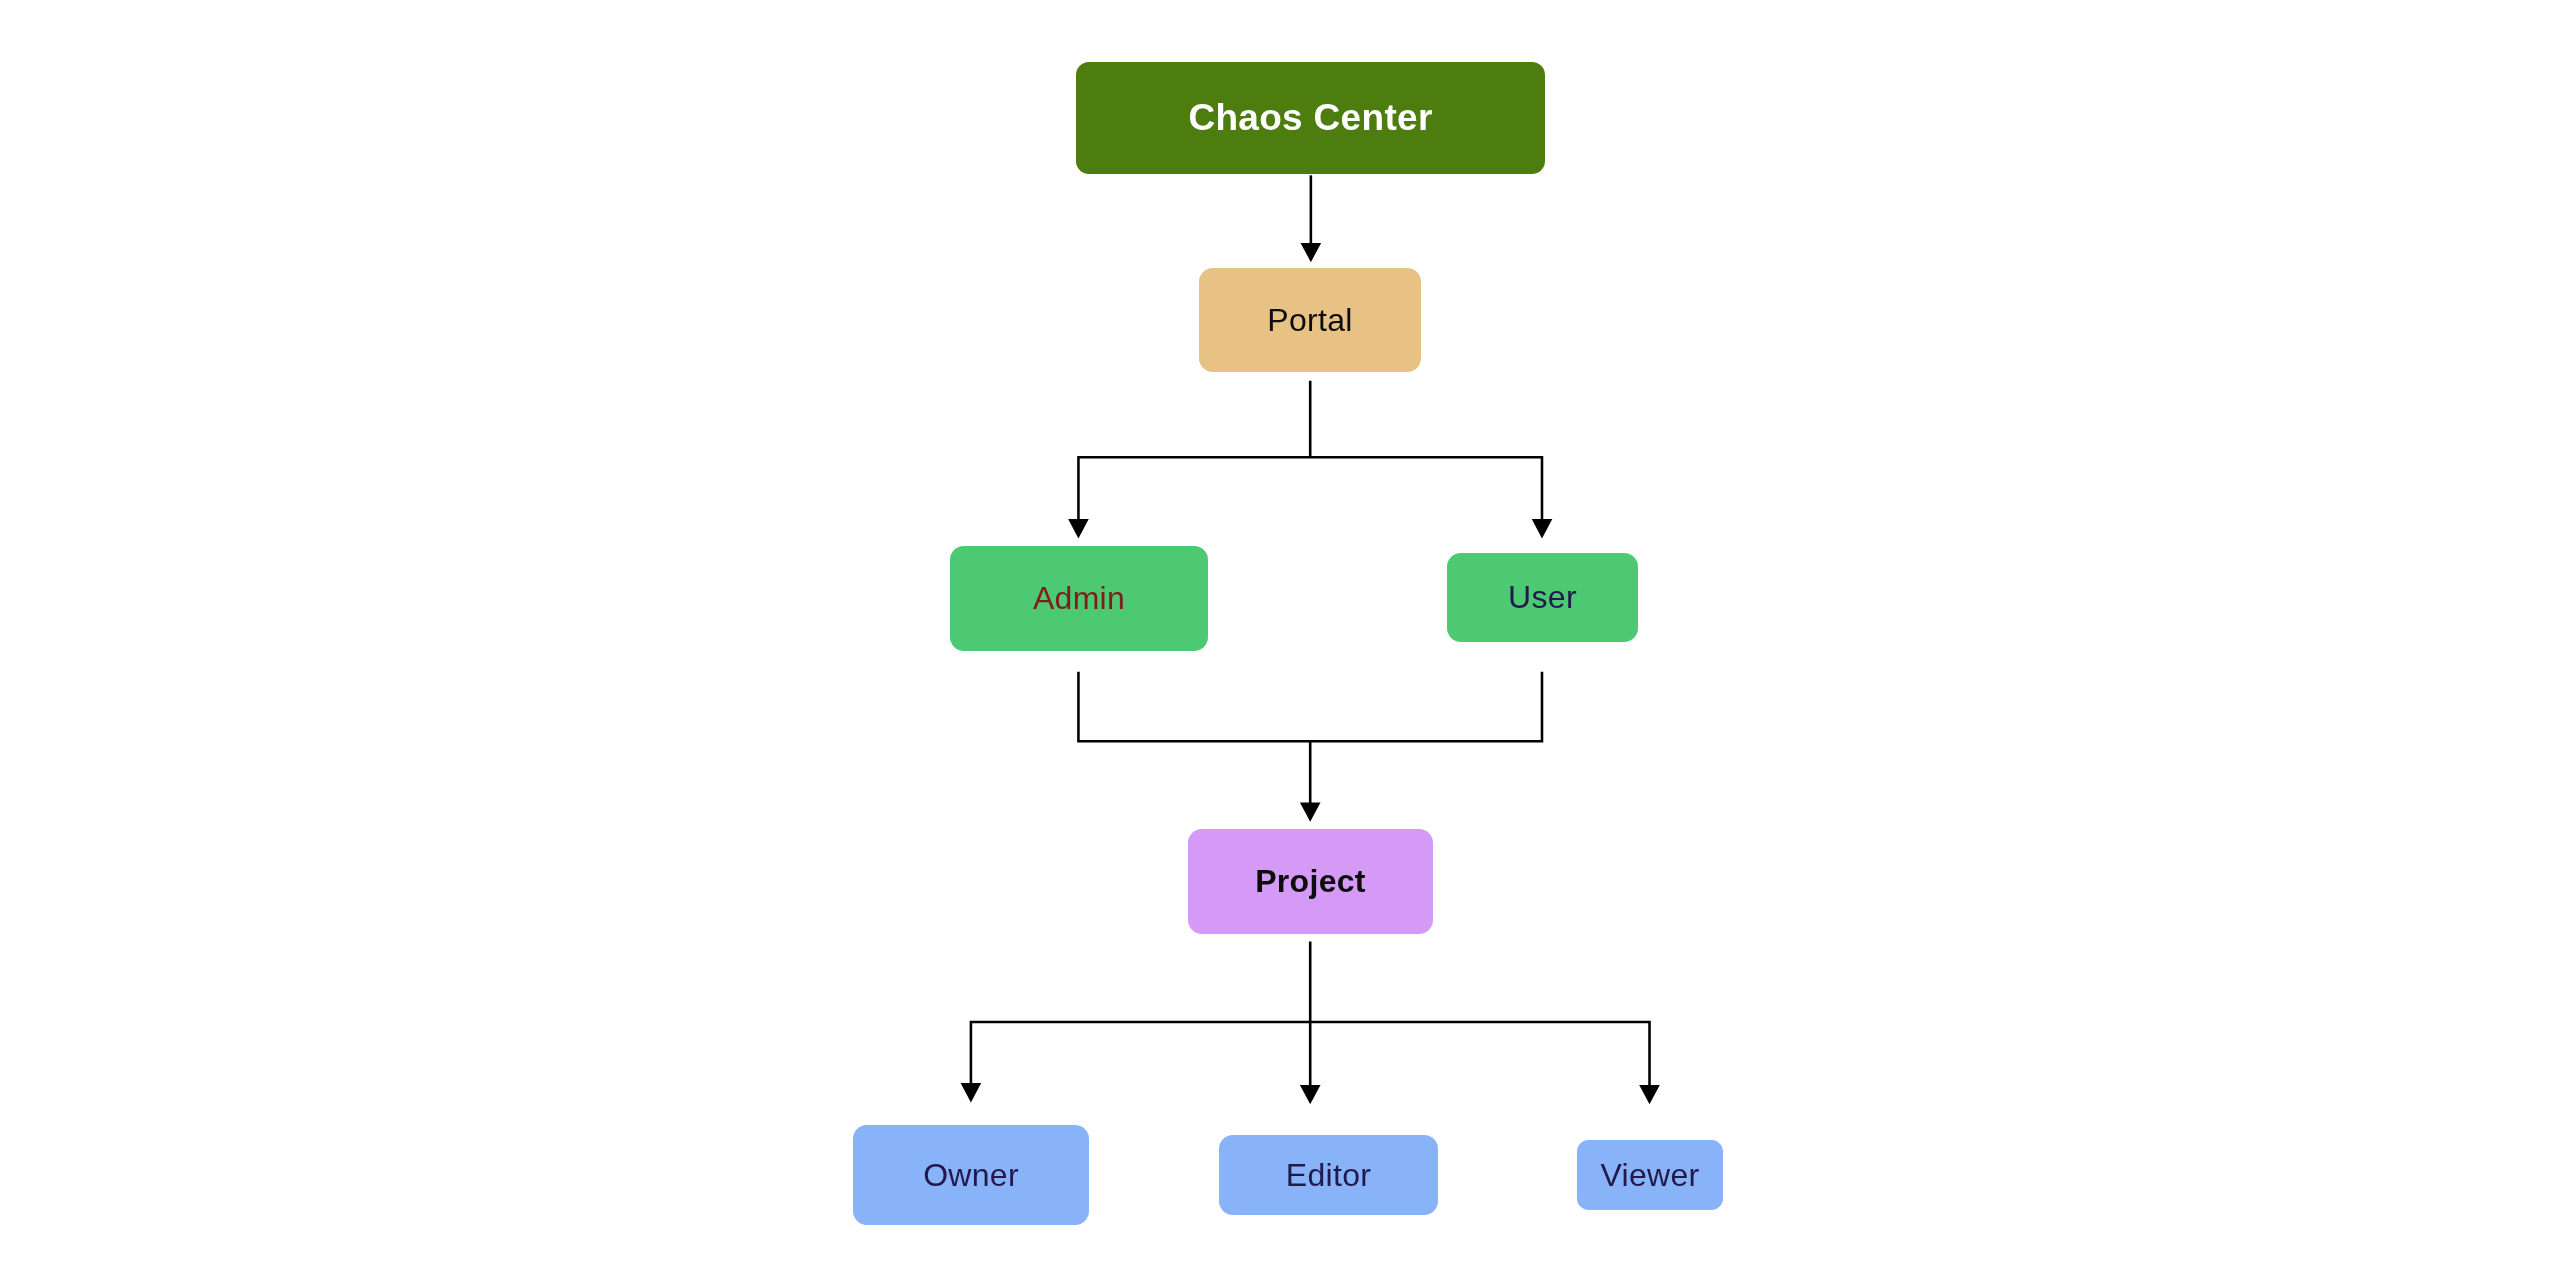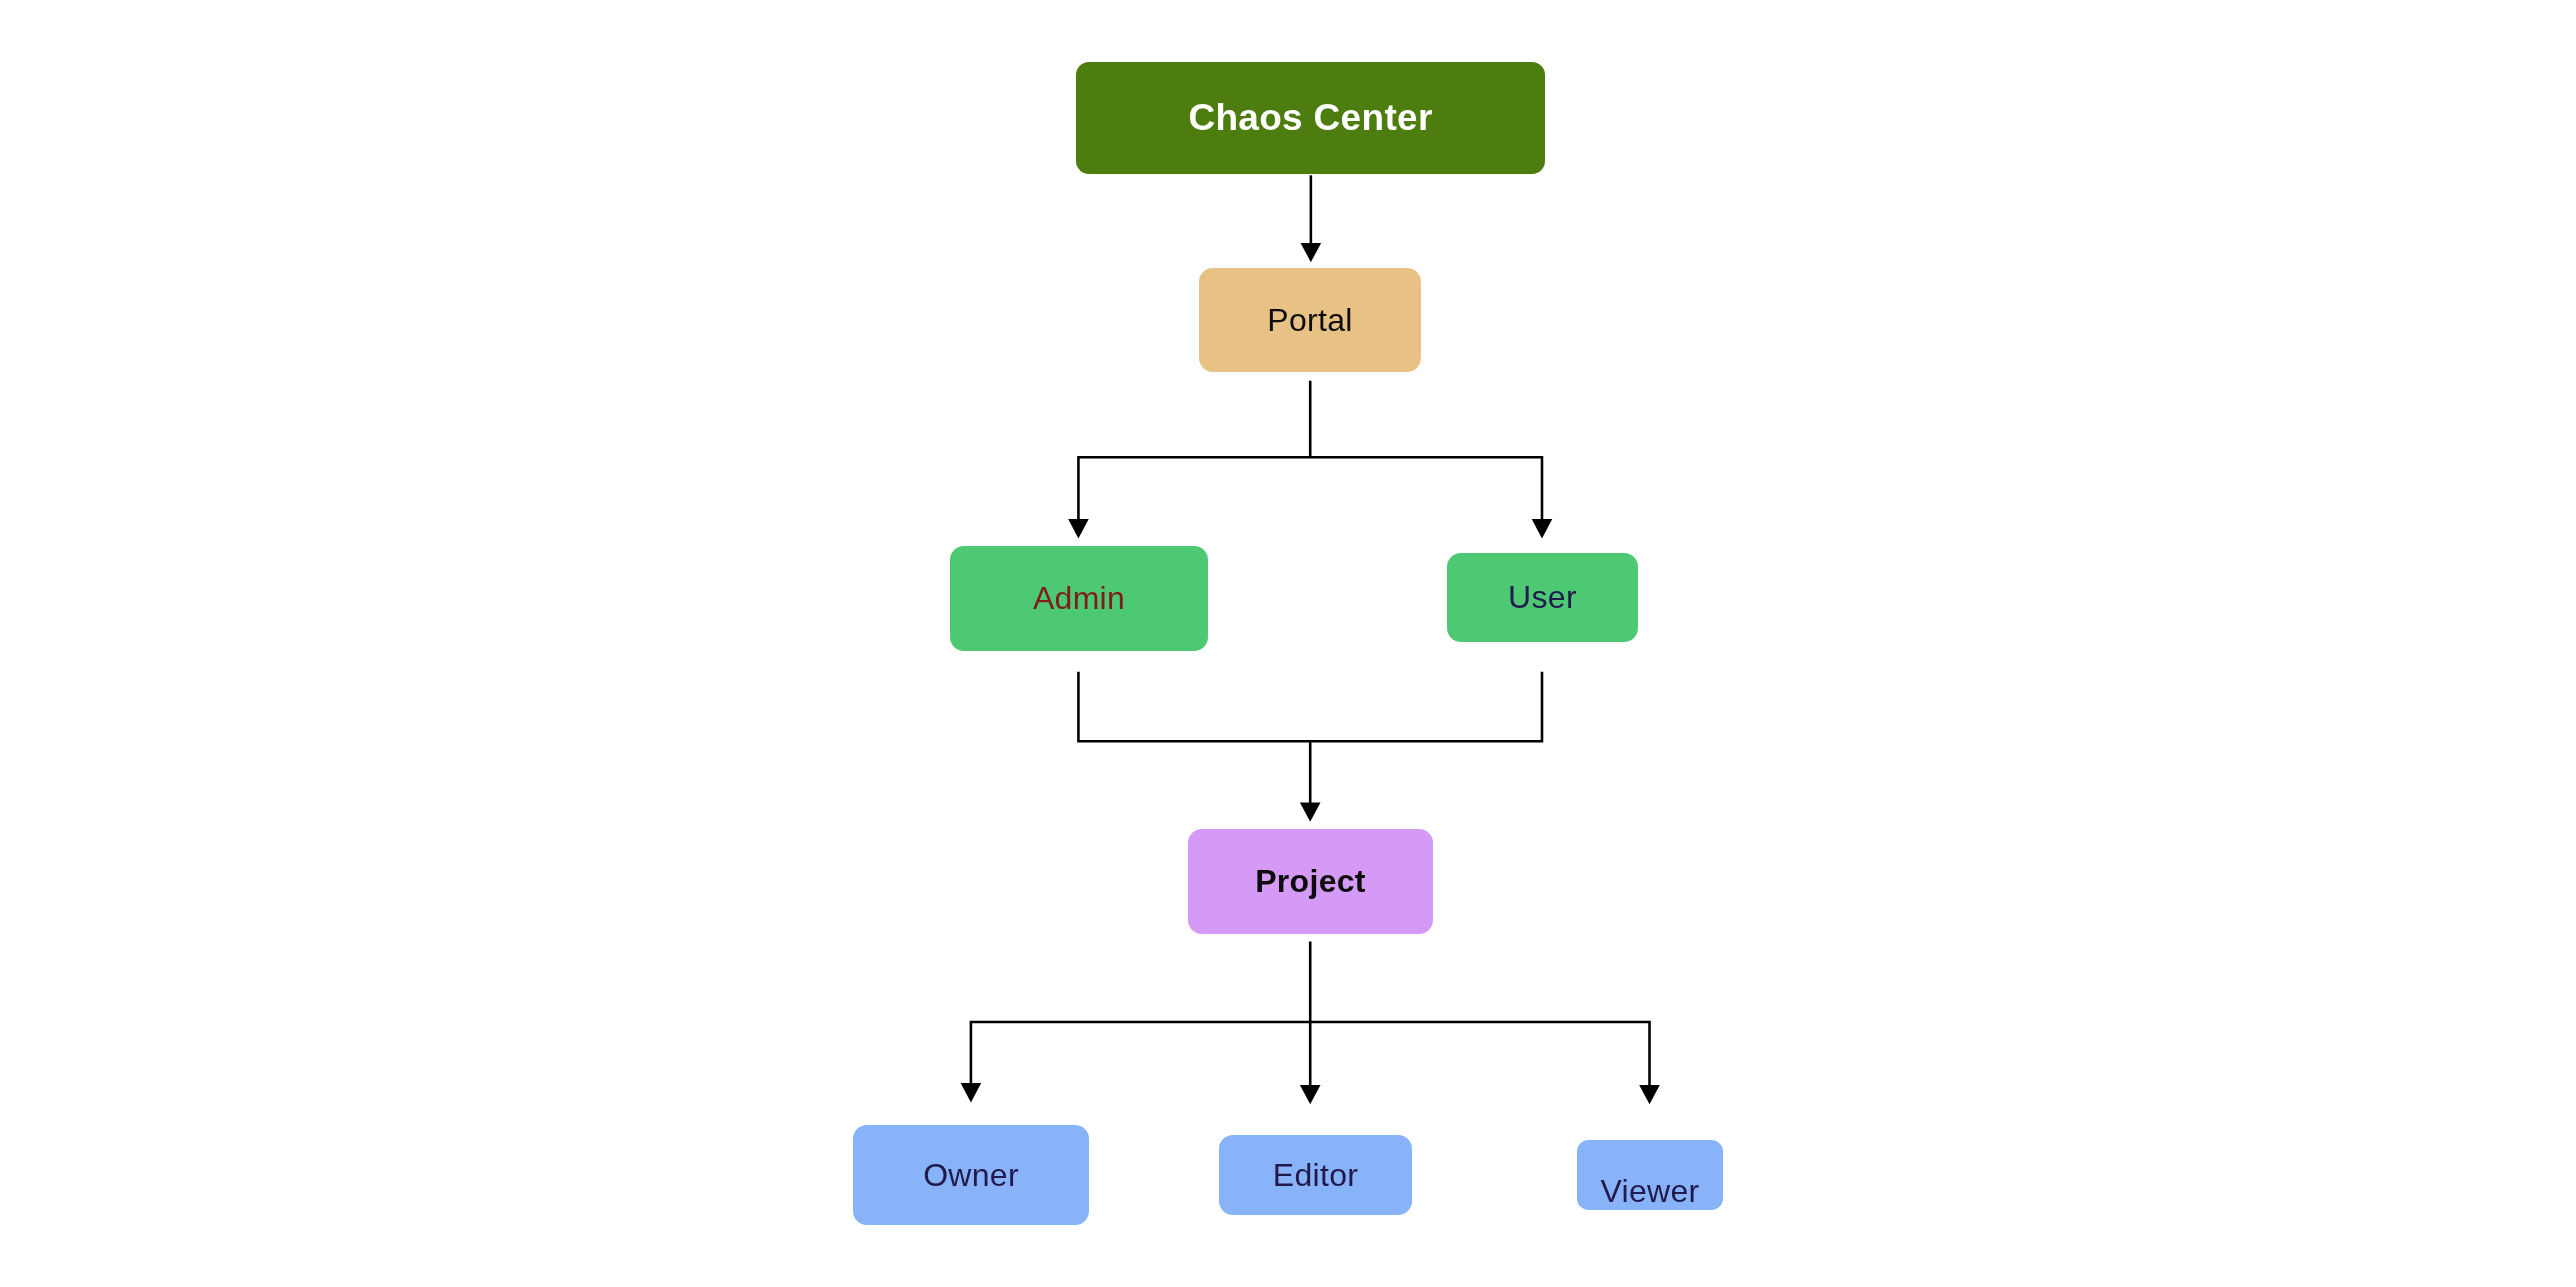--- a/index.html
+++ b/index.html
@@ -34,22 +34,22 @@
     letter-spacing: 0.3px;
     white-space: nowrap;
     box-sizing: border-box;
   }
   .n-chaos   { left: 1076px; top:   62px; width: 469px; height: 112px; background: #4d7c0f; color: #ffffff; font-weight: 700; font-size: 37px; border-radius: 13px; }
   .n-portal  { left: 1199px; top:  268px; width: 222px; height: 104px; background: #e8c185; color: #0d0d0d; }
   .n-admin   { left: 950px; top:  546px; width: 258px; height: 105px; background: #4cc972; color: #7f1d1d; }
   .n-user    { left: 1447px; top:  553px; width: 191px; height: 89px; background: #4cc972; color: #211a4d; }
   .n-project { left: 1188px; top: 829px; width: 245px; height: 105px; background: #d59af6; color: #0d0d0d; font-weight: bold; }
   .n-owner   { left: 853px; top: 1125px; width: 236px; height: 100px; background: #89b3f8; color: #211a4d; }
-  .n-editor  { left: 1219px; top: 1135px; width: 193px; height: 80px; background: #89b3f8; color: #211a4d; }
-  .n-viewer  { left: 1577px; top: 1140px; width: 146px; height: 70px; background: #89b3f8; color: #211a4d; border-radius: 11.6px; align-items: flex-end; }
+  .n-editor  { left: 1219px; top: 1135px; width: 219px; height: 80px; background: #89b3f8; color: #211a4d; }
+  .n-viewer  { left: 1577px; top: 1140px; width: 146px; height: 70px; background: #89b3f8; color: #211a4d; border-radius: 11.6px; }
 </style>
 </head>
 <body>
 
 <div class="stage">
 
   <svg class="edges" viewBox="0 0 4001 2000" xmlns="http://www.w3.org/2000/svg" aria-hidden="true">
     <g stroke="#000000" stroke-width="4" fill="none">
 
       <path d="M2036 272 V380"></path>

